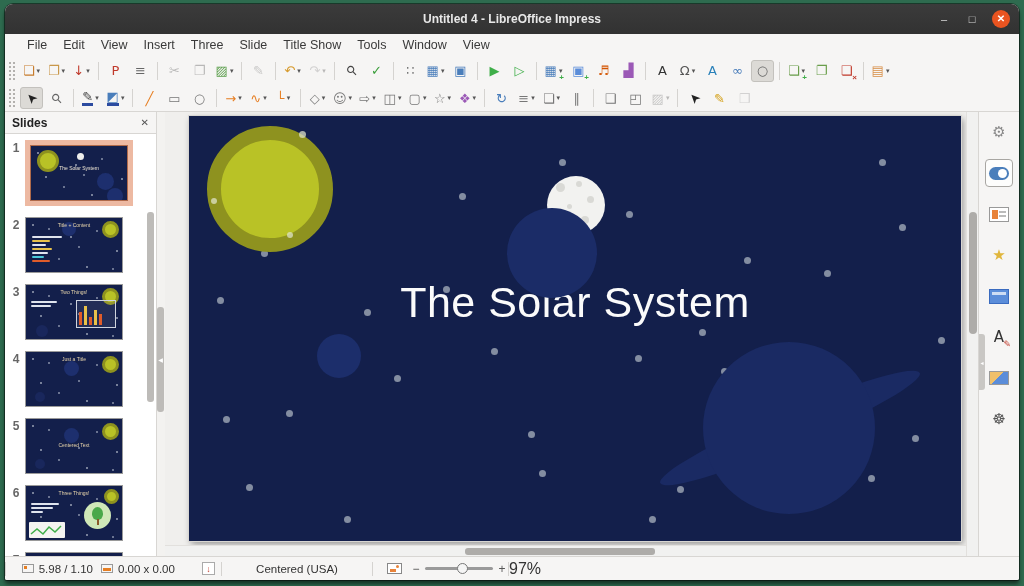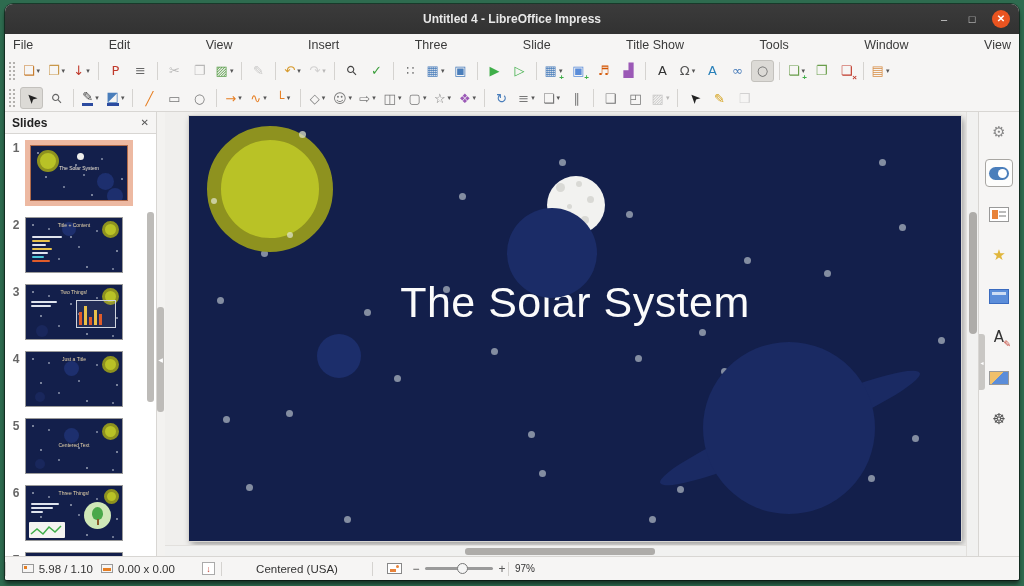--- a/index.html
+++ b/index.html
@@ -13,21 +13,21 @@
   
   .titlebar { height:30px; flex:0 0 30px; background:linear-gradient(#3b3b3b,#323232);
     position:relative; display:flex; align-items:center; justify-content:center; }
   .titlebar .title { color:#e8e8e8; font-size:12px; font-weight:bold; }
   .winbtns { position:absolute; right:9px; top:0; height:100%; display:flex; align-items:center; gap:12px; }
   .wbtn { color:#d8d8d8; font-size:11px; line-height:1; cursor:default; width:16px; text-align:center; }
   .wbtn.close { width:18px; height:18px; background:#e95420; border-radius:50%; color:#fff;
     font-size:10px; font-weight:bold; display:flex; align-items:center; justify-content:center; }
 
   
-  .menubar { height:22px; flex:0 0 22px; display:flex; align-items:center; padding-left:0; background:#f6f5f4;justify-content:space-between; }
+  .menubar { height:22px; flex:0 0 22px; display:flex; align-items:center; padding-left:14px; background:#f6f5f4; }
   .menu-item { font-size:12.5px; color:#3a3a3a; padding:2px 8px; border-radius:2px; }
 
   
   .toolbar { display:flex; align-items:center; padding-left:3px; background:#f6f5f4; }
   .tb1 { height:29px; flex:0 0 29px; }
   .tb2 { height:27px; flex:0 0 27px; border-bottom:1px solid #d8d6d3; }
   .thandle { width:6px; height:18px; border-left:2px dotted #b3b1ae; border-right:2px dotted #b3b1ae; margin:0 4px 0 1px; }
   .tsep { width:1px; height:18px; background:#d5d3d0; margin:0 4px; }
   .tbtn { position:relative; min-width:23px; height:22px; margin:0 1px; display:flex; align-items:center; justify-content:center; border:1px solid transparent; }
   .tbtn .glyph { font-size:13px; line-height:1; font-family:"DejaVu Sans", sans-serif; }
@@ -139,21 +139,21 @@
   .ic-size::after { content:''; position:absolute; left:1px; bottom:1px; right:1px; height:3px; background:#e67e22; }
   .ic-modified { width:13px; height:13px; border:1px solid #aaa; background:#fff; color:#c0392b; font-size:9px; font-weight:bold;
     display:flex; align-items:center; justify-content:center; margin:0 6px; }
   .sb-lang { width:150px; text-align:center; }
   .ic-fit { width:15px; height:11px; border:1px solid #888; position:relative; margin:0 8px 0 14px; background:#fff; }
   .ic-fit::after { content:''; position:absolute; left:2px; bottom:1px; width:6px; height:3px; background:#e8833a; }
   .ic-fit::before { content:''; position:absolute; right:2px; top:1px; width:3px; height:3px; border-radius:50%; background:#e8833a; }
   .zoom-glyph { font-size:12px; color:#555; width:12px; text-align:center; }
   .zoom-track { width:68px; height:3px; background:#9a9a9a; border-radius:2px; position:relative; margin:0 3px; }
   .zoom-knob { position:absolute; left:47%; top:-4px; width:11px; height:11px; border-radius:50%; background:#f5f5f5; border:1px solid #777; }
-  .sb-zoom { width:42px; text-align:right; padding-right:16px; font-size:10px; }
+  .sb-zoom { width:42px; text-align:right; padding-right:16px; font-size:16px; }
 </style>
 </head>
 <body>
 
 <div class="window">
 
   <div class="titlebar">
     <span class="title">Untitled 4 - LibreOffice Impress</span>
     <span class="winbtns">
       <span class="wbtn">–</span>

